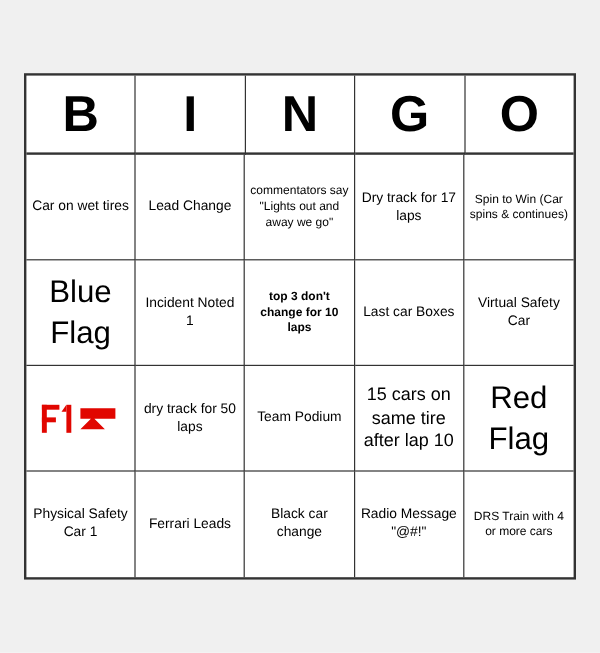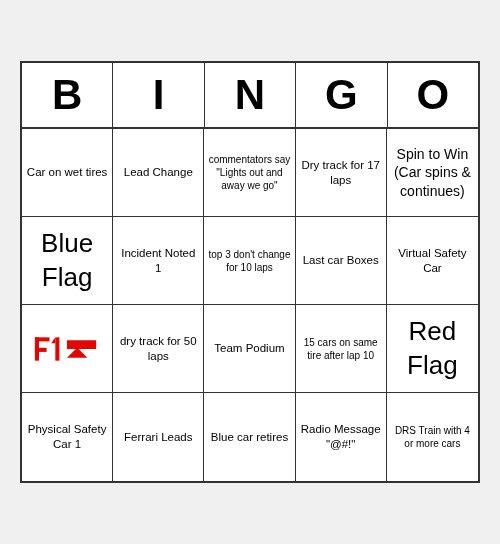--- a/index.html
+++ b/index.html
@@ -78,24 +78,24 @@
       <div class="bingo-letter">I</div>
       <div class="bingo-letter">N</div>
       <div class="bingo-letter">G</div>
       <div class="bingo-letter">O</div>
     </div>
   <div class="bingo-grid">
   <div class="bingo-cell">Car on wet tires</div>
       <div class="bingo-cell">Lead Change</div>
       <div class="bingo-cell" style="font-size: 10px;">commentators say "Lights out and away we go"</div>
       <div class="bingo-cell">Dry track for 17 laps</div>
-      <div class="bingo-cell" style="font-size: 14px;">Spin to Win (Car spins &amp; continues)</div>
+      <div class="bingo-cell" style="font-size: 10px;">Spin to Win (Car spins &amp; continues)</div>
       <div class="bingo-cell large-text">Blue Flag</div>
       <div class="bingo-cell">Incident Noted 1</div>
-      <div class="bingo-cell" style="font-size: 10px;">top 3 don't change for 10 laps</div>
+      <div class="bingo-cell" style="font-size: 10px; font-weight: bold;">top 3 don't change for 10 laps</div>
       <div class="bingo-cell">Last car Boxes</div>
       <div class="bingo-cell">Virtual Safety Car</div>
       <div class="bingo-cell">
         <div class="f1-logo">
           <svg viewBox="0 0 120 60" xmlns="http://www.w3.org/2000/svg">
 
             <rect x="0" y="0" width="120" height="60" fill="white"></rect>
 
             <rect x="5" y="10" width="7" height="40" fill="#e10600"></rect>
             <rect x="5" y="10" width="25" height="7" fill="#e10600"></rect>
@@ -103,21 +103,21 @@
 
             <rect x="40" y="10" width="7" height="40" fill="#e10600"></rect>
             <polygon points="40,10 33,20 40,20" fill="#e10600"></polygon>
 
             <polygon points="60,15 110,15 110,30 80,30 95,45 60,45 75,30 60,30" fill="#e10600"></polygon>
           </svg>
         </div>
       </div>
       <div class="bingo-cell">dry track for 50 laps</div>
       <div class="bingo-cell">Team Podium</div>
-      <div class="bingo-cell" style="font-size: 10px;">15 cars on same tire after lap 10</div>
+      <div class="bingo-cell" style="font-size: 15px;">15 cars on same tire after lap 10</div>
       <div class="bingo-cell large-text">Red Flag</div>
       <div class="bingo-cell">Physical Safety Car 1</div>
       <div class="bingo-cell">Ferrari Leads</div>
-      <div class="bingo-cell">Blue car retires</div>
+      <div class="bingo-cell">Black car change</div>
       <div class="bingo-cell">Radio Message "@#!"</div>
       <div class="bingo-cell" style="font-size: 10px;">DRS Train with 4 or more cars</div>
     </div>
 </div>
 
 </body></html>

